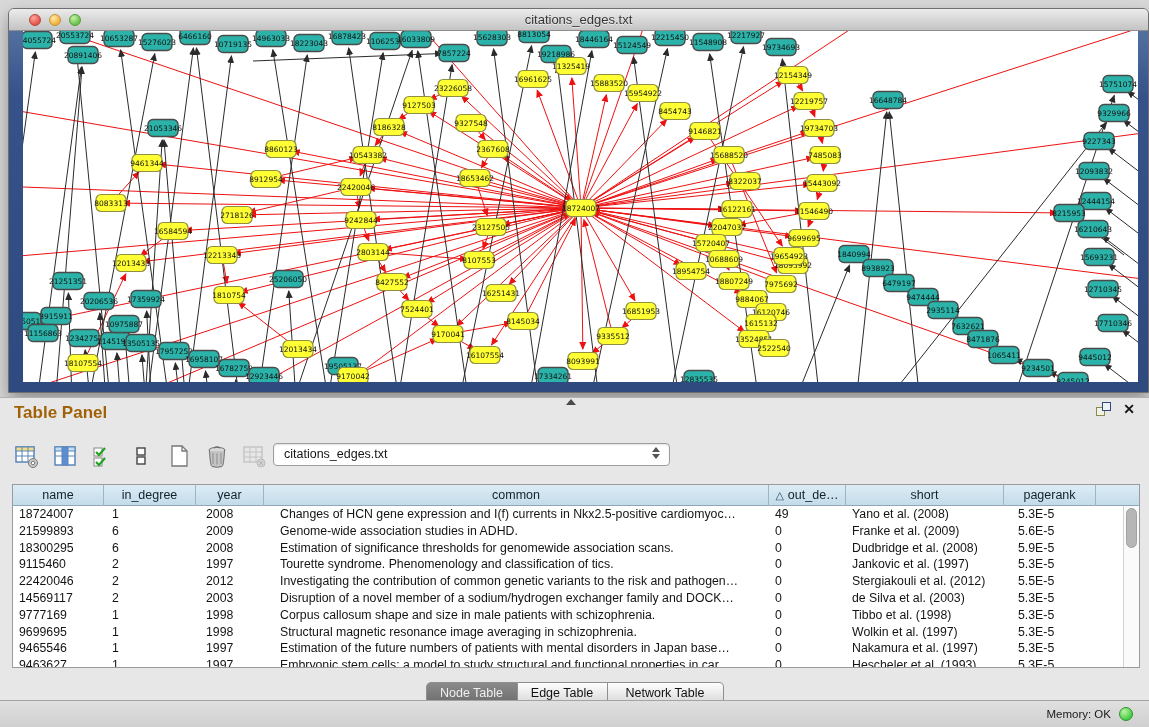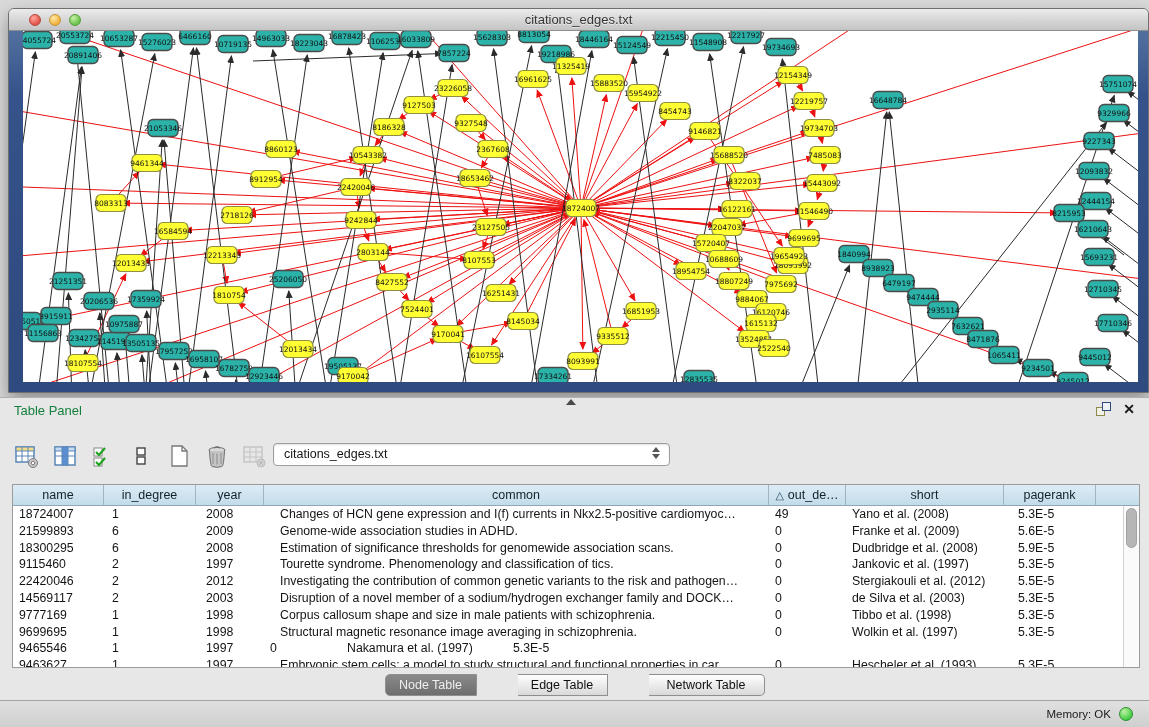--- a/index.html
+++ b/index.html
@@ -28,21 +28,21 @@
   #net-svg text { font:7.5px "DejaVu Sans", sans-serif; text-anchor:middle; fill:#101010; }
   .er { stroke:#ee1111; stroke-width:1; }
   .ek { stroke:#2b2b2b; stroke-width:1; }
   .ny { fill:#ffff33; stroke:#8f8f42; stroke-width:1.2; }
   .nt { fill:#2cb3a9; stroke:#4a4a4a; stroke-width:1.4; }
 
   
   #table-panel { position:absolute; left:0; top:397px; width:1149px; height:303px;
     background:#e7e7e7; border-top:1px solid #b0b0b0; }
   .panel-header { position:absolute; left:0; top:0; right:0; height:24px; }
-  .panel-title { position:absolute; left:14px; top:5px; font-size:13px; color:#15803d; }
+  .panel-title { position:absolute; left:14px; top:5px; font-size:17px; color:#a16207;font-weight:bold; }
   .splitter { position:absolute; left:566px; top:1px; width:0; height:0;
     border-left:5px solid transparent; border-right:5px solid transparent;
     border-bottom:6px solid #4a4a4a; }
   .panel-actions { position:absolute; right:14px; top:4px; display:flex; gap:12px; align-items:center; }
   .float-icon { position:relative; width:15px; height:14px; display:inline-block; }
   .float-icon .sq1 { position:absolute; left:0; bottom:0; width:9px; height:9px; border:1.5px solid #8a8a50; background:#f2f2e4; }
   .float-icon .sq2 { position:absolute; right:0; top:0; width:9px; height:9px; border:1.5px solid #2e4a78; background:#eef2f8; }
   .close-x { font-size:14px; font-weight:bold; color:#161616; line-height:14px; cursor:default; }
 
   .toolbar { position:absolute; left:12px; top:40px; height:36px; display:flex; align-items:center; gap:8px; }
@@ -67,21 +67,21 @@
   #tbody { position:absolute; left:0; top:21px; right:16px; bottom:0; overflow:hidden; }
   .tr { display:flex; height:16.8px; }
   .td { font-size:12.3px; color:#141414; white-space:nowrap; overflow:hidden; line-height:16.8px; }
   .td.c0{padding-left:6px}.td.c1{padding-left:8px}.td.c2{padding-left:10px}.td.c3{padding-left:16px}
   .td.c4{padding-left:6px}.td.c5{padding-left:6px}.td.c6{padding-left:14px}
   .vscroll { position:absolute; right:0; top:21px; bottom:0; width:16px; background:#fafafa;
     border-left:1px solid #d2d2d2; }
   .vthumb { position:absolute; left:2px; top:2px; width:11px; height:40px; background:#b6b6b6;
     border-radius:6px; border:1px solid #a2a2a2; }
 
-  .tabs { position:absolute; left:0; top:276px; width:1149px; display:flex; justify-content:center;gap:41px; }
+  .tabs { position:absolute; left:0; top:284px; width:1149px; display:flex; justify-content:center; }
   .tab { height:22px; font-size:12.5px; line-height:21px; text-align:center;
     border:1px solid #8f8f8f; border-left:none; background:linear-gradient(#fefefe,#d9d9d9); color:#111; }
   .tab.first { border-left:1px solid #8f8f8f; border-radius:5px 0 0 5px; }
   .tab.last { border-radius:0 5px 5px 0; }
   .tab.selected { background:linear-gradient(#8a8a8a,#6e6e6e); color:#efefef; }
   .tw0{width:92px}.tw1{width:90px}.tw2{width:116px}
 
   
   #status-bar { position:absolute; left:0; top:700px; width:1149px; height:27px;
     background:linear-gradient(#e0e0e0,#cfcfcf); border-top:1px solid #a3a3a3; }
@@ -966,20 +966,21 @@
             <div class="td cw2 c2">1998</div>
             <div class="td cw3 c3">Structural magnetic resonance image averaging in schizophrenia.</div>
             <div class="td cw4 c4">0</div>
             <div class="td cw5 c5">Wolkin et al. (1997)</div>
             <div class="td cw6 c6">5.3E-5</div>
           </div>
           <div class="tr">
             <div class="td cw0 c0">9465546</div>
             <div class="td cw1 c1">1</div>
             <div class="td cw2 c2">1997</div>
+            <div class="td cw3 c3">Estimation of the future numbers of patients with mental disorders in Japan base…</div>
             <div class="td cw4 c4">0</div>
             <div class="td cw5 c5">Nakamura et al. (1997)</div>
             <div class="td cw6 c6">5.3E-5</div>
           </div>
           <div class="tr">
             <div class="td cw0 c0">9463627</div>
             <div class="td cw1 c1">1</div>
             <div class="td cw2 c2">1997</div>
             <div class="td cw3 c3">Embryonic stem cells: a model to study structural and functional properties in car…</div>
             <div class="td cw4 c4">0</div>

